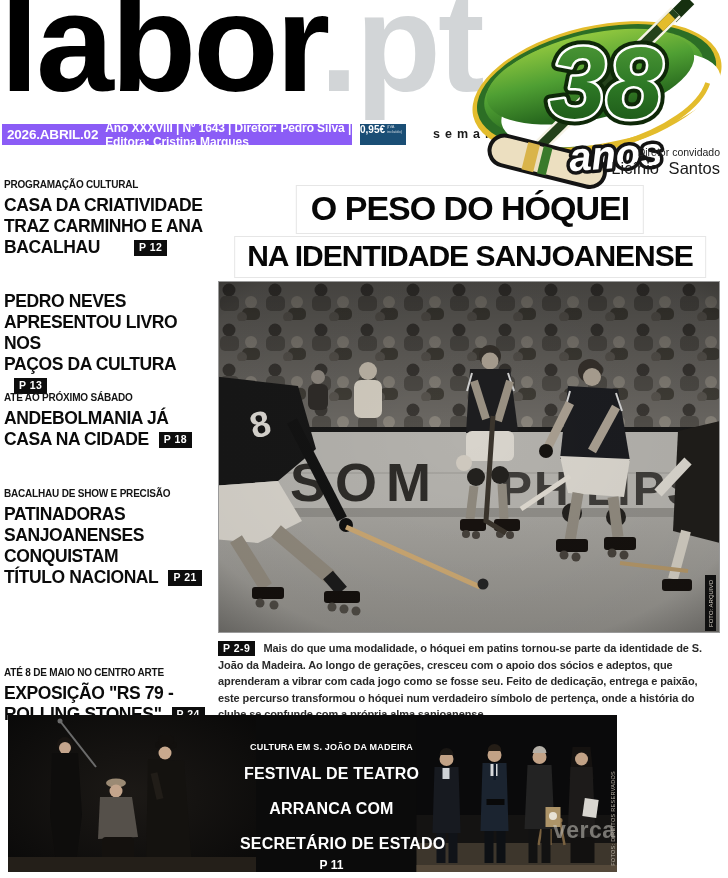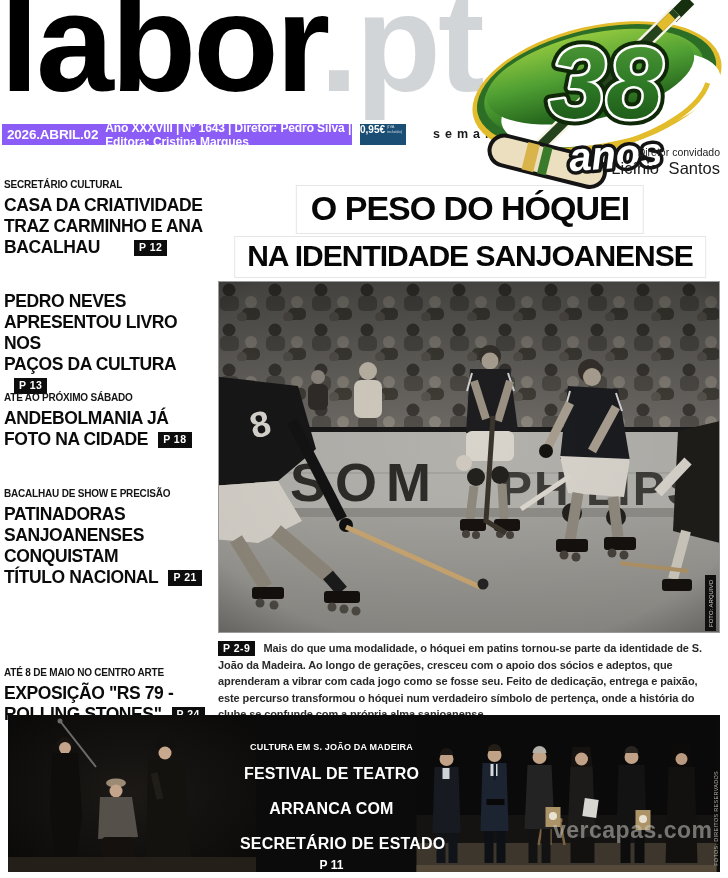--- a/index.html
+++ b/index.html
@@ -43,21 +43,21 @@
   .hl-1{top:185px;font-size:34px;padding:3px 14px 5px;letter-spacing:-1px;}
   .hl-2{top:236px;font-size:30px;padding:2px 12px 4px;letter-spacing:-1px;}
 
   
   .main-photo{position:absolute;left:218px;top:281px;width:502px;height:352px;display:block;}
   .caption-row{position:absolute;left:218px;top:640px;width:504px;}
   .caption-row .page-badge{float:left;margin:1px 8px 0 0;}
   .caption-text{font-size:11px;line-height:1.5;font-weight:bold;color:#2a2a2a;letter-spacing:-0.1px;}
 
   
-  .bottom-strip{position:absolute;left:8px;top:715px;width:712px;height:157px;background:#0b0b0b;overflow:hidden;}
+  .bottom-strip{position:absolute;left:8px;top:715px;width:609px;height:157px;background:#0b0b0b;overflow:hidden;}
   .theater-photo{position:absolute;left:0;top:0;width:248px;height:157px;}
   .stage-photo{position:absolute;left:405px;top:0;width:307px;height:157px;}
   .bottom-text{position:absolute;left:232px;top:0;width:183px;height:157px;color:#fff;text-align:center;z-index:2;}
   .b-kicker{font-size:9px;font-weight:bold;margin-top:27px;letter-spacing:0.2px;white-space:nowrap;}
   .b-line{font-size:16px;font-weight:bold;white-space:nowrap;letter-spacing:0.2px;}
   .b-1{margin-top:13px}.b-2{margin-top:17px}.b-3{margin-top:17px}
   .b-page{font-size:12px;font-weight:bold;margin-top:5px;}
   .watermark{position:absolute;left:545px;top:102px;font-size:23px;font-weight:bold;
         color:rgba(200,198,192,0.55);letter-spacing:0.5px;z-index:3;}
   .strip-credit{position:absolute;right:1px;bottom:6px;writing-mode:vertical-rl;transform:rotate(180deg);
@@ -118,37 +118,37 @@
     </g>
     <text x="150" y="168" text-anchor="middle" font-size="40" font-weight="bold" font-style="italic" fill="#ffffff" stroke="#131313" stroke-width="7" paint-order="stroke" stroke-linejoin="round" transform="rotate(-4 150 160)">anos</text>
   </svg>
 
   <div class="guest">
     <div class="g-label">Diretor convidado</div>
     <div class="g-name">Licínio Santos</div>
   </div>
 
   <div class="sidebar-item si-1">
-    <div class="kicker">SECRETÁRIO CULTURAL</div>
+    <div class="kicker">PROGRAMAÇÃO CULTURAL</div>
     <div class="s-headline"><span>CASA DA CRIATIVIDADE
 TRAZ CARMINHO E ANA
 BACALHAU</span><span class="page-badge">P 12</span></div>
   </div>
 
   <div class="sidebar-item si-2">
 
     <div class="s-headline"><span>PEDRO NEVES
 APRESENTOU LIVRO NOS
 PAÇOS DA CULTURA</span><span class="page-badge">P 13</span></div>
   </div>
 
   <div class="sidebar-item si-3">
     <div class="kicker">ATÉ AO PRÓXIMO SÁBADO</div>
     <div class="s-headline"><span>ANDEBOLMANIA JÁ
-FOTO NA CIDADE</span><span class="page-badge">P 18</span></div>
+CASA NA CIDADE</span><span class="page-badge">P 18</span></div>
   </div>
 
   <div class="sidebar-item si-4">
     <div class="kicker">BACALHAU DE SHOW E PRECISÃO</div>
     <div class="s-headline"><span>PATINADORAS
 SANJOANENSES
 CONQUISTAM
 TÍTULO NACIONAL</span><span class="page-badge">P 21</span></div>
   </div>
 

